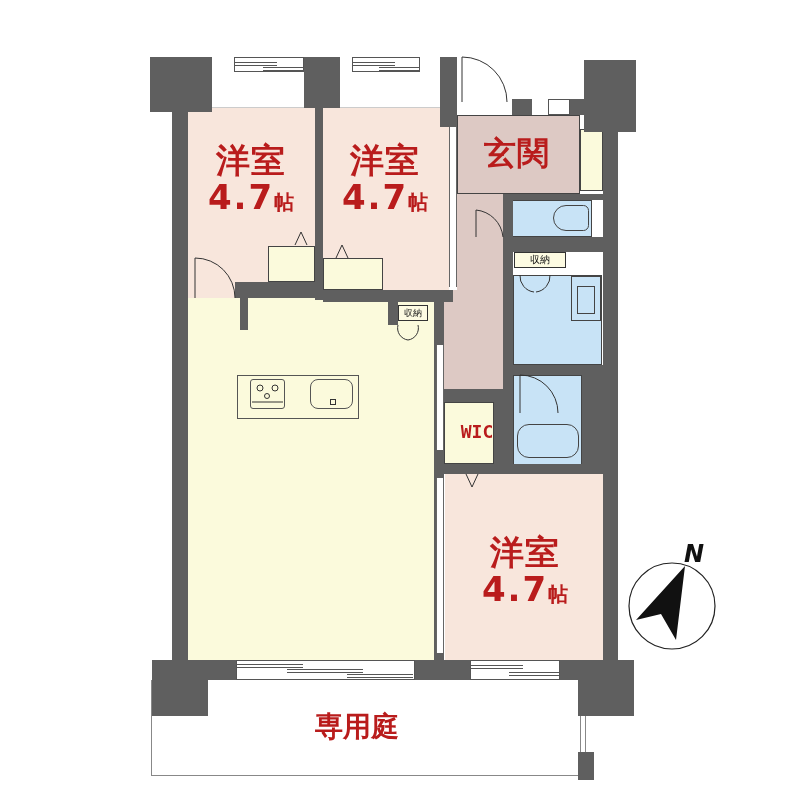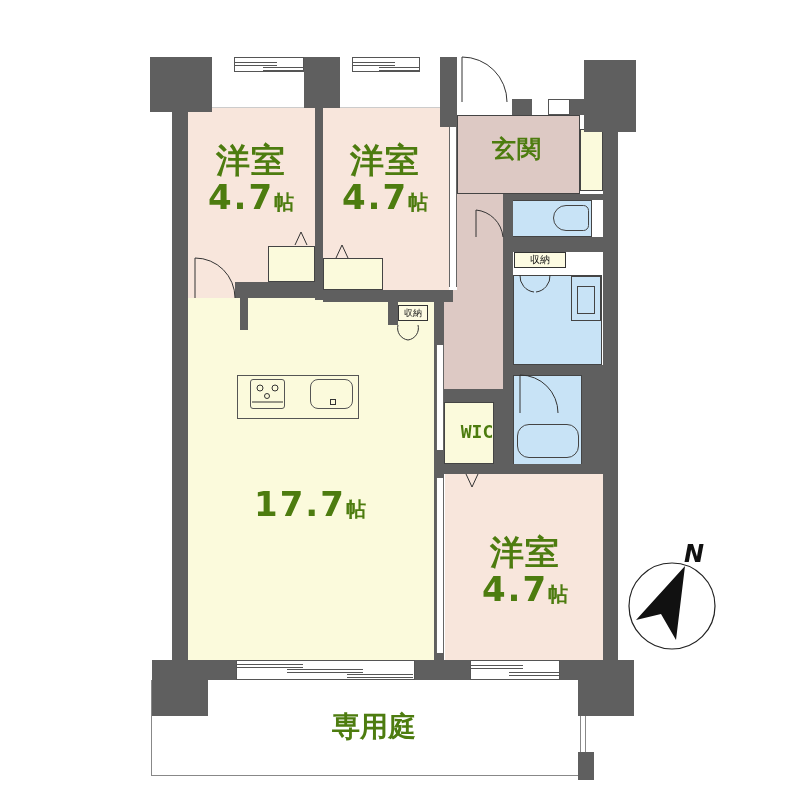--- a/index.html
+++ b/index.html
@@ -1,20 +1,20 @@
 <!DOCTYPE html>
 <html><head>
 <meta charset="utf-8">
 <style>
   html, body { margin:0; padding:0; background:#ffffff; }
   body { width:800px; height:800px; position:relative; overflow:hidden;
          font-family:"DejaVu Sans", "Liberation Sans", sans-serif; }
   .abs { position:absolute; box-sizing:border-box; }
   .wall { background:#5f5f5f; }
-  .label { position:absolute; text-align:center; color:#4d7c0f; font-weight:bold; line-height:1.1; }
+  .label { position:absolute; text-align:center; color:#b91c1c; font-weight:bold; line-height:1.1; }
   .label .name { font-size:34px; letter-spacing:1px; }
   .label .size { font-size:34px; letter-spacing:2px; }
   .label .unit { font-size:20px; font-weight:bold; }
   .small-label { position:absolute; font-size:10px; color:#111; text-align:center; background:#fdfbe2; border:1px solid #333; box-sizing:border-box; line-height:14px; }
   .window { background:#ffffff; border:1px solid #555; }
   .win-line { position:absolute; height:2px; border-top:1px solid #555; border-bottom:1px solid #555; background:#fff; }
   .outline { border:1px solid #444; }
 </style>
 </head>
 <body>
@@ -159,33 +159,32 @@
 
 <div class="label" style="left:196px;top:142px;width:110px;">
   <div class="name">洋室</div>
   <div><span class="size">4.7</span><span class="unit">帖</span></div>
 </div>
 <div class="label" style="left:330px;top:142px;width:110px;">
   <div class="name">洋室</div>
   <div><span class="size">4.7</span><span class="unit">帖</span></div>
 </div>
 <div class="label" style="left:462px;top:136px;width:110px;">
-  <div class="name" style="font-size:24px;">玄関</div>
+  <div class="name" style="font-size:32px;">玄関</div>
 </div>
 <div class="label" style="left:230px;top:486px;width:160px;">
-  <div><span class="size">17.7</span><span class="unit">帖</span></div>
 </div>
 <div class="label" style="left:470px;top:534px;width:110px;">
   <div class="name">洋室</div>
   <div><span class="size">4.7</span><span class="unit">帖</span></div>
 </div>
 <div class="label" style="left:444px;top:422px;width:50px;">
   <div style="font-size:18px;font-family:'DejaVu Sans Mono',monospace;padding-left:16px;">WIC</div>
 </div>
-<div class="label" style="left:304px;top:712px;width:140px;">
+<div class="label" style="left:287px;top:712px;width:140px;">
   <div style="font-size:28px;">専用庭</div>
 </div>
 
 <svg class="abs" width="120" height="120" style="left:620px;top:530px;">
   <circle cx="52" cy="76" r="43" fill="#fff" stroke="#222" stroke-width="1.2"></circle>
   <polygon points="65,36 16,90 41,84 56,110" fill="#111"></polygon>
 </svg>
 <div class="abs" style="left:684px;top:540px;font-size:24px;font-weight:bold;font-style:italic;color:#111;font-family:'DejaVu Sans',sans-serif;">N</div>
 
 </body></html>

